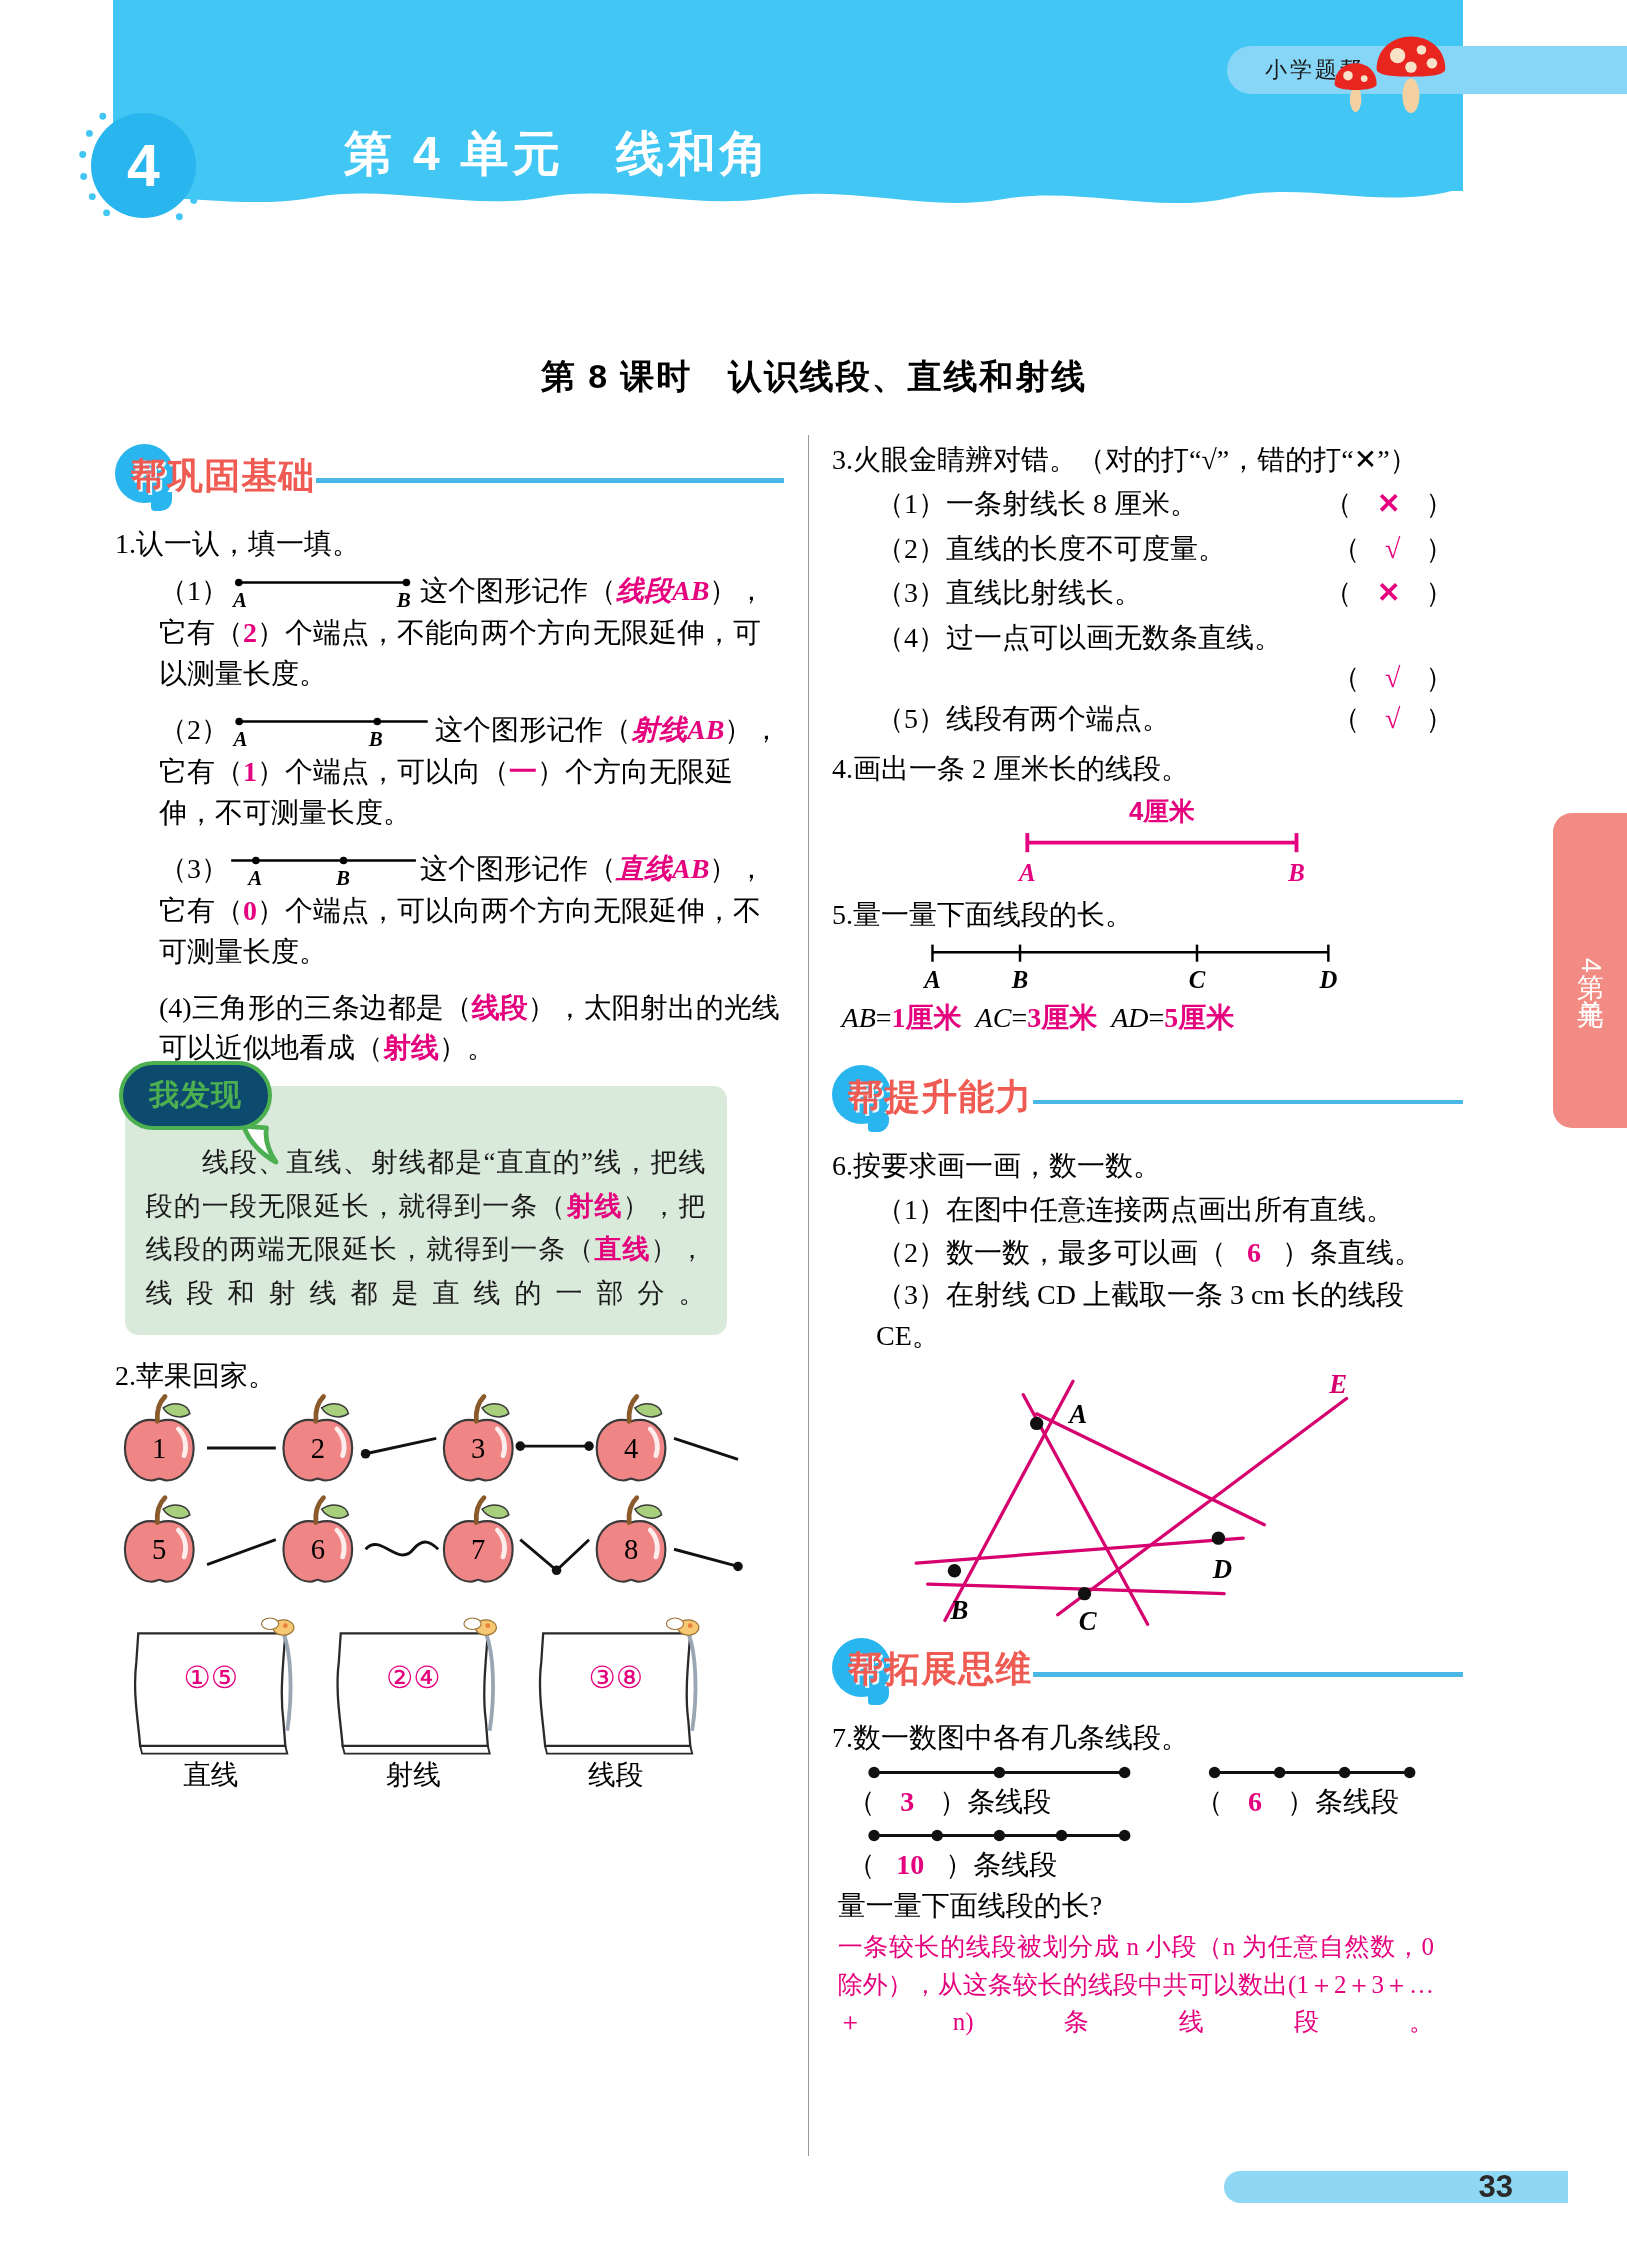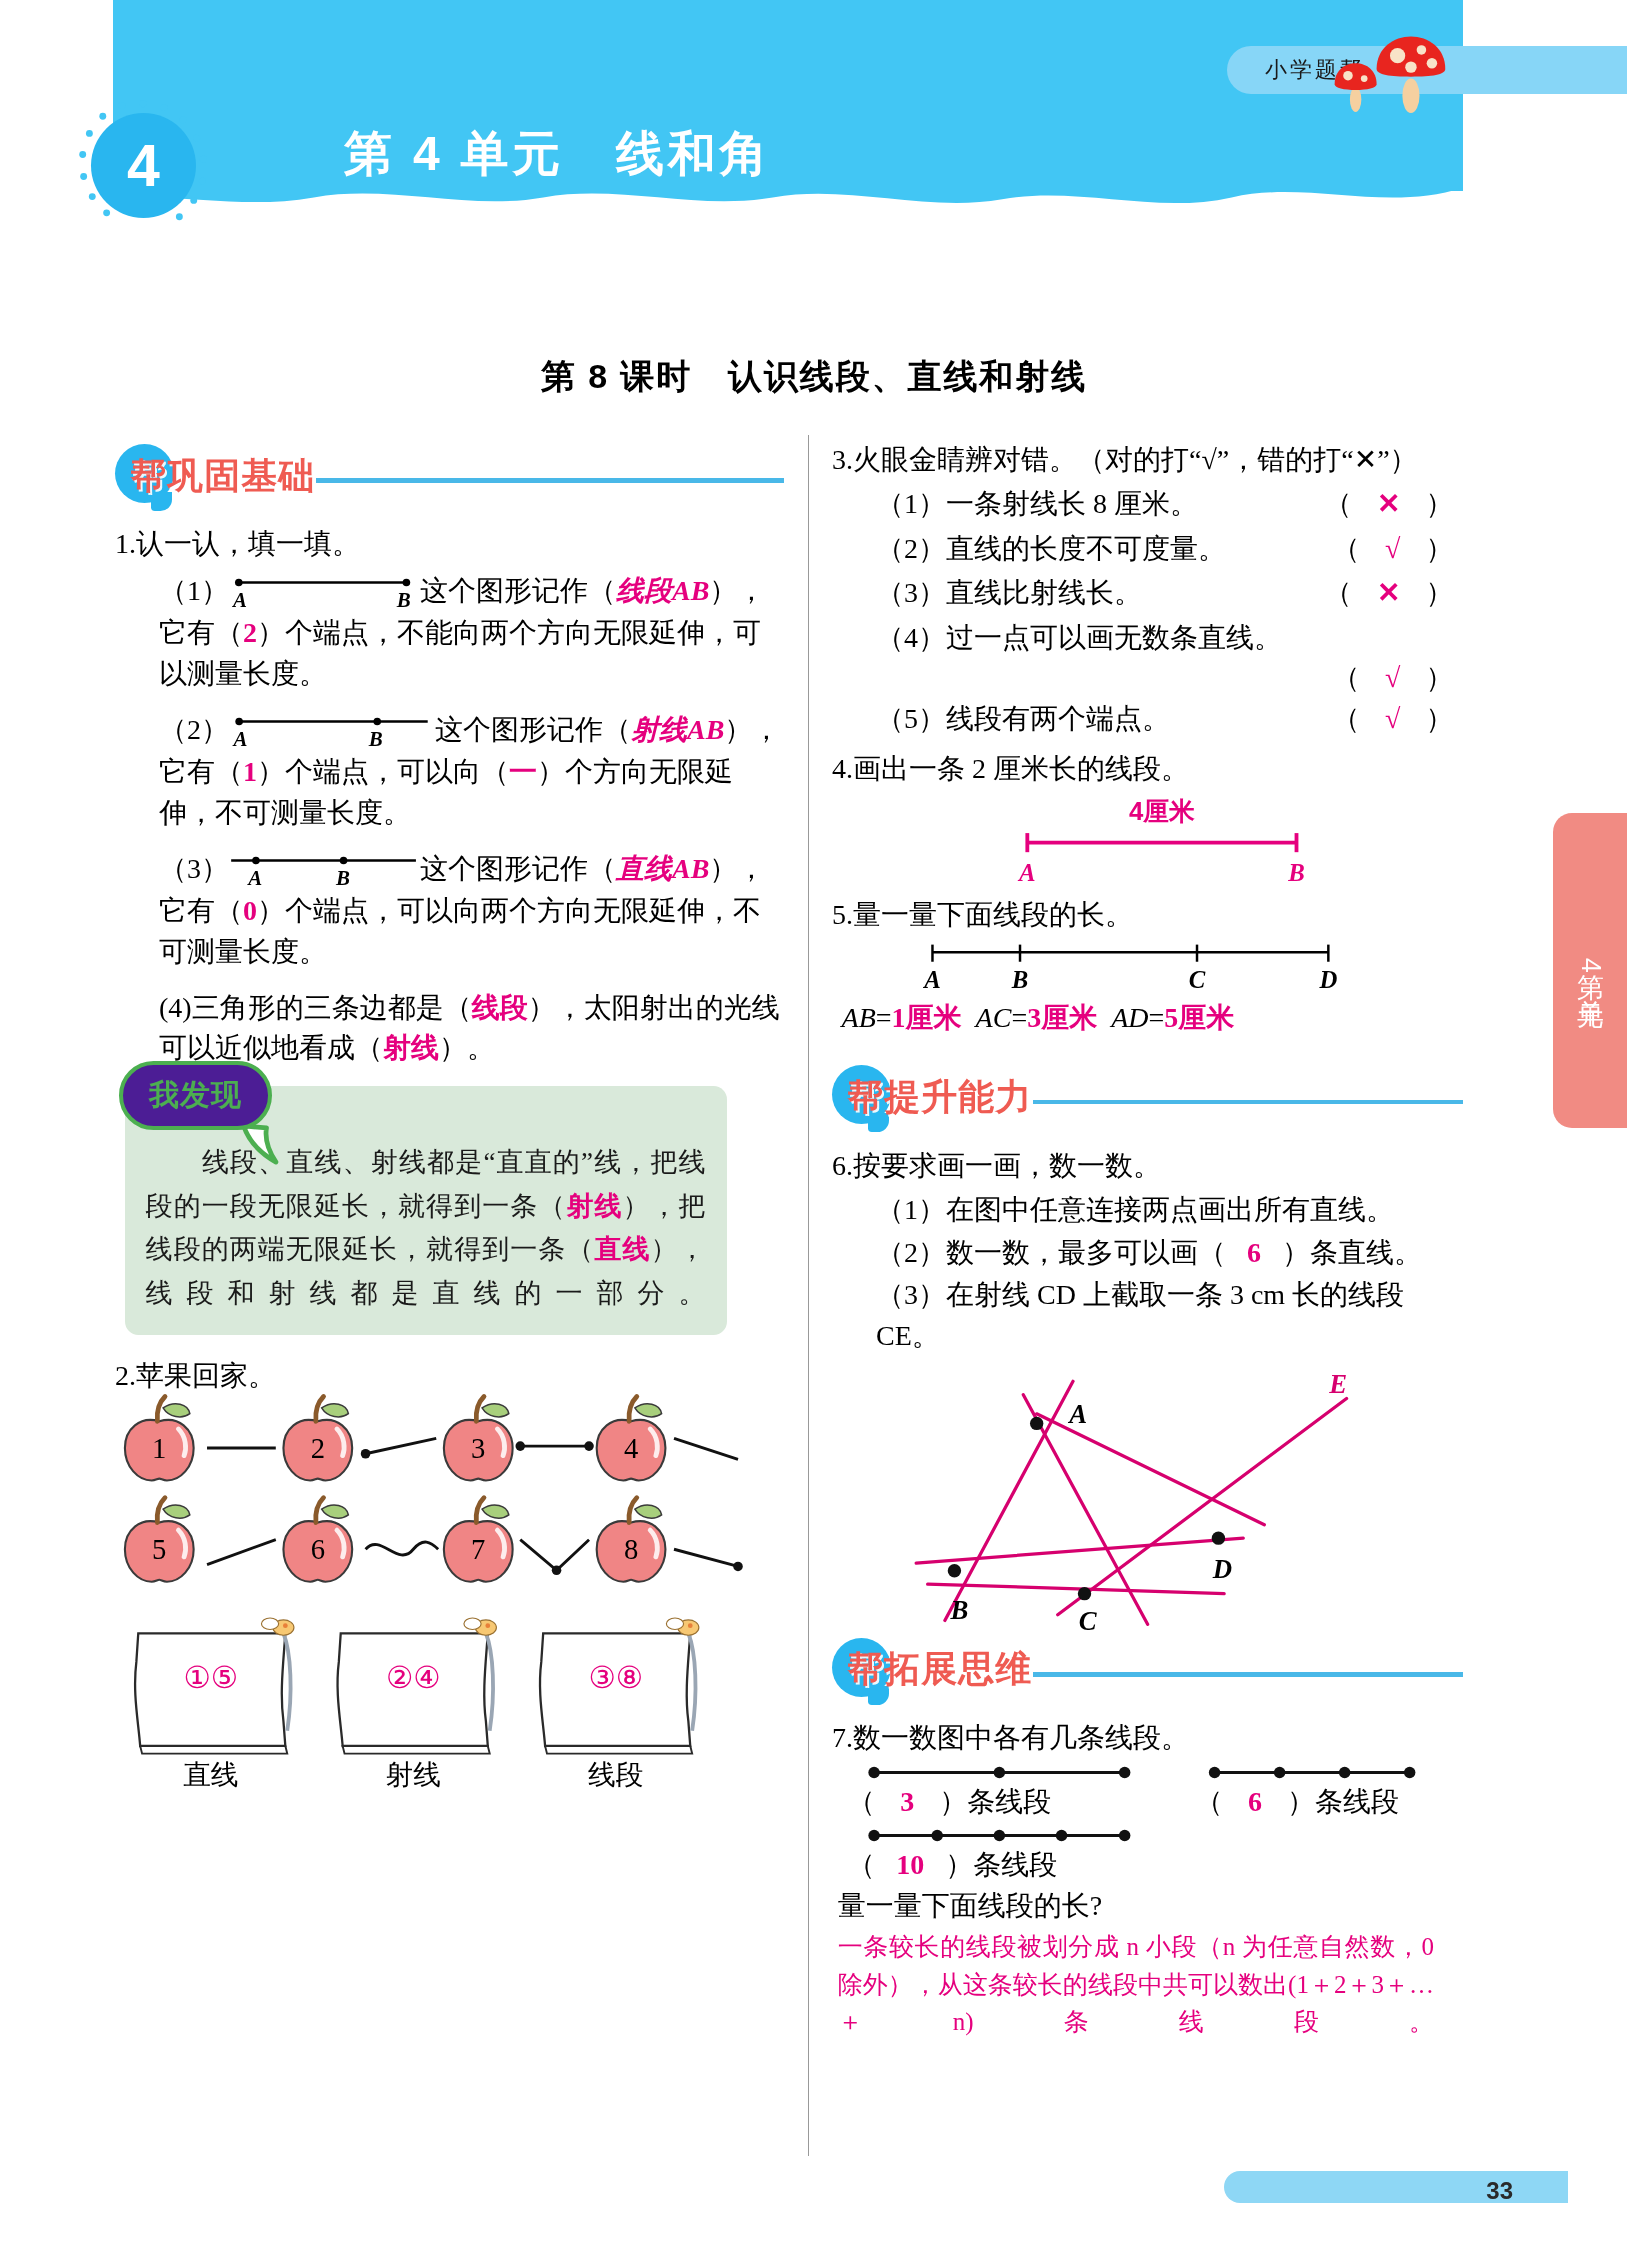--- a/index.html
+++ b/index.html
@@ -96,21 +96,21 @@
   .fig-inline { display: inline-block; vertical-align: middle; }
 
   
   .discover-box {
     position: relative; margin-top: 17px; margin-left: 9.6px;
     width: 602px; background: #d9e9da; border-radius: 13.4px;
     padding: 55px 21px 19px 21px;
   }
   .discover-bubble {
     position: absolute; left: -5.7px; top: -25px; width: 153px; height: 69px;
-    border: 4.8px solid #4caf50; border-radius: 38px; background: #4c1d95;
+    border: 4.8px solid #4caf50; border-radius: 38px; background: #0c4a6e;
     display: flex; align-items: center; justify-content: center;
     font-size: 30px; font-weight: bold; color: #4caf50;
     font-family: "Liberation Sans", sans-serif; letter-spacing: 1px;
     z-index: 3;
   }
   .discover-tail {
     position: absolute; left: 113px; top: 36px; z-index: 2;
   }
   .discover-text {
     font-size: 27px; line-height: 1.62; color: #1a1a1a;
@@ -130,21 +130,21 @@
     writing-mode: vertical-rl; padding: 9.6px 0;
   }
 
   
   .footer-bar {
     position: absolute; left: 1224px; bottom: 57px; width: 344px; height: 32.5px;
     background: #8ed7f5; border-radius: 16.3px 0 0 16.3px;
   }
   .page-num {
     position: absolute; right: 115px; bottom: 55px;
-    font-size: 24px; font-weight: bold; color: #2a2a2a;
+    font-size: 31px; font-weight: bold; color: #2a2a2a;
     font-family: "Liberation Sans", sans-serif;
   }
 
   svg { display: block; overflow: visible; }
 </style>
 </head>
 <body>
 
 <div class="header"></div>
 

